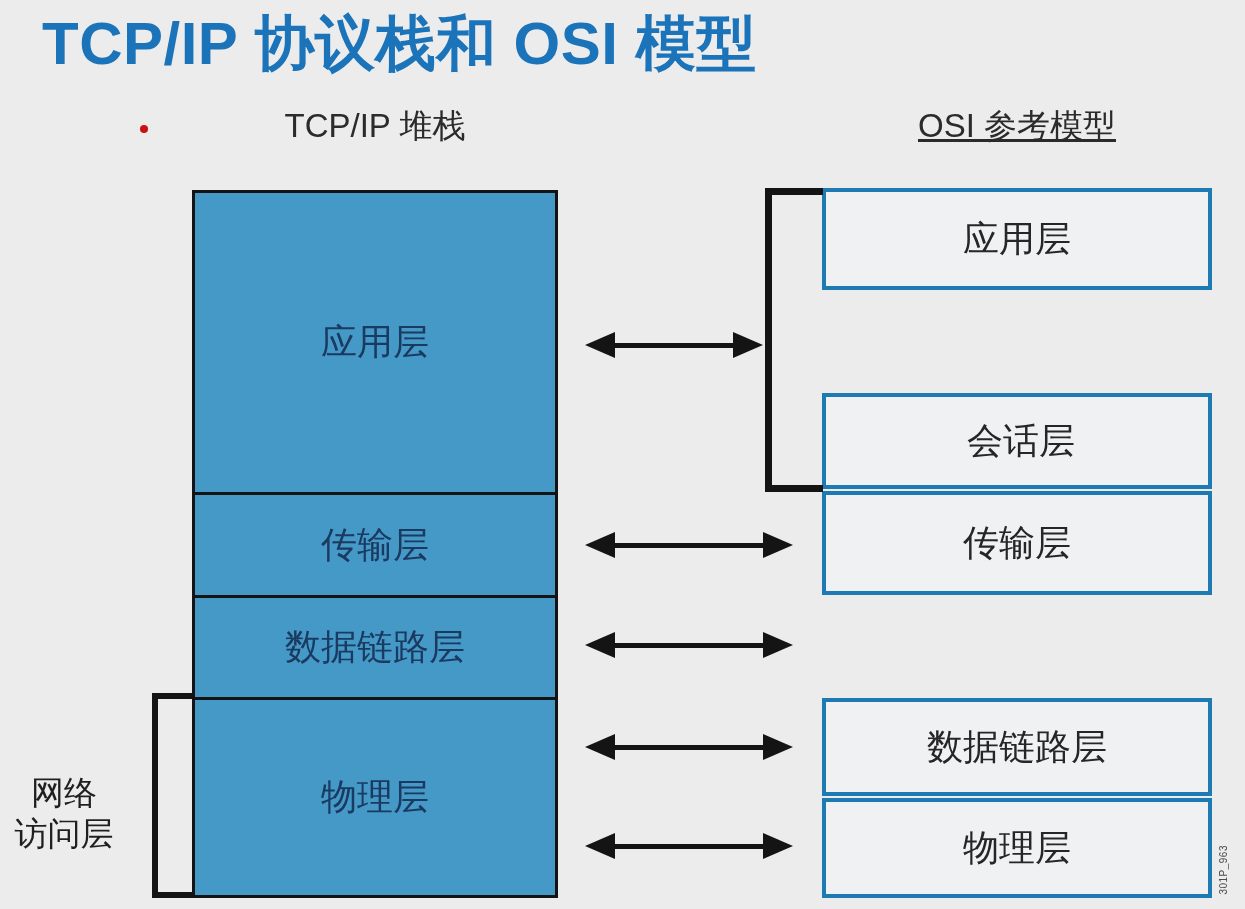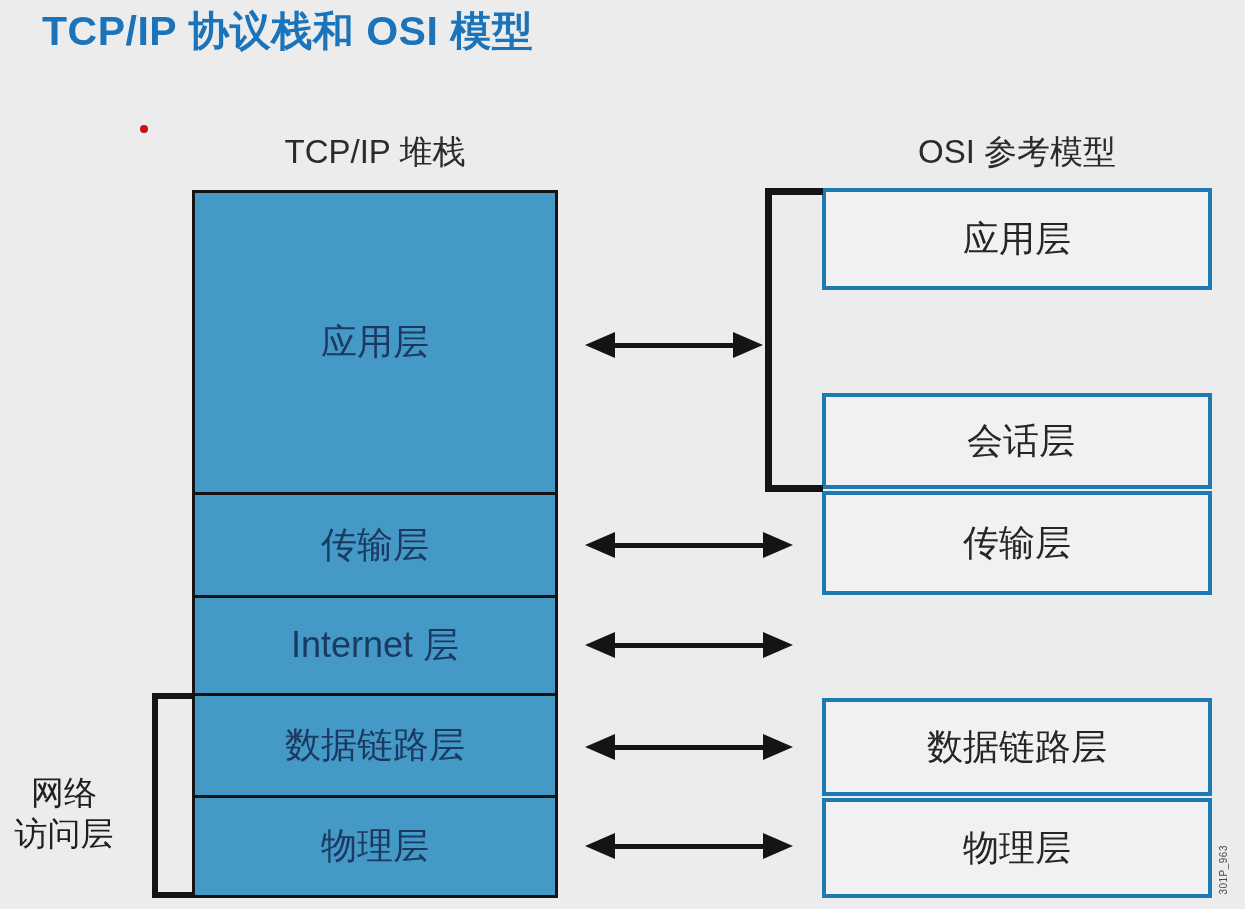--- a/index.html
+++ b/index.html
@@ -10,38 +10,38 @@
   .canvas {
     position:relative;
     width:1245px; height:909px;
     background:#ececec;
     overflow:hidden;
   }
 
   
   .slide-title {
     position:absolute; left:42px; top:4px;
-    font-size:41px; font-weight:bold; color:#1b74ba;
+    font-size:60px; font-weight:bold; color:#1b74ba;
     letter-spacing:0.5px; white-space:nowrap;
   }
 
   .red-dot {
     position:absolute; left:140px; top:125px;
     width:8px; height:8px; border-radius:50%;
     background:#cc1111;
   }
 
   
   .col-header {
-    position:absolute; top:130px;
+    position:absolute; top:104px;
     font-size:33px; color:#2b2b2b; text-align:center;
     white-space:nowrap;
   }
   .col-header.tcp { left:192px; width:366px; }
-  .col-header.osi { left:822px; width:390px; }
+  .col-header.osi { left:822px; width:390px;text-decoration:underline; }
 
   
   .tcp-stack {
     position:absolute; left:192px; top:190px;
     width:366px; height:708px;
     background:#4599c7;
     border:3px solid #141414;
     box-sizing:border-box;
     display:flex; flex-direction:column;
   }
@@ -128,21 +128,20 @@
   <div class="slide-title">TCP/IP 协议栈和 OSI 模型</div>
 
   <div class="red-dot"></div>
 
   <div class="col-header tcp">TCP/IP 堆栈</div>
   <div class="col-header osi">OSI 参考模型</div>
 
   <div class="tcp-stack">
     <div class="tcp-row r1">应用层</div>
     <div class="tcp-row r2">传输层</div>
-    <div class="tcp-row r3">Internet 层</div>
     <div class="tcp-row r4">数据链路层</div>
     <div class="tcp-row r5">物理层</div>
   </div>
 
   <div class="osi-box osi-1">应用层</div>
   <div class="osi-box osi-3">会话层</div>
   <div class="osi-box osi-4">传输层</div>
   <div class="osi-box osi-6">数据链路层</div>
   <div class="osi-box osi-7">物理层</div>
 

